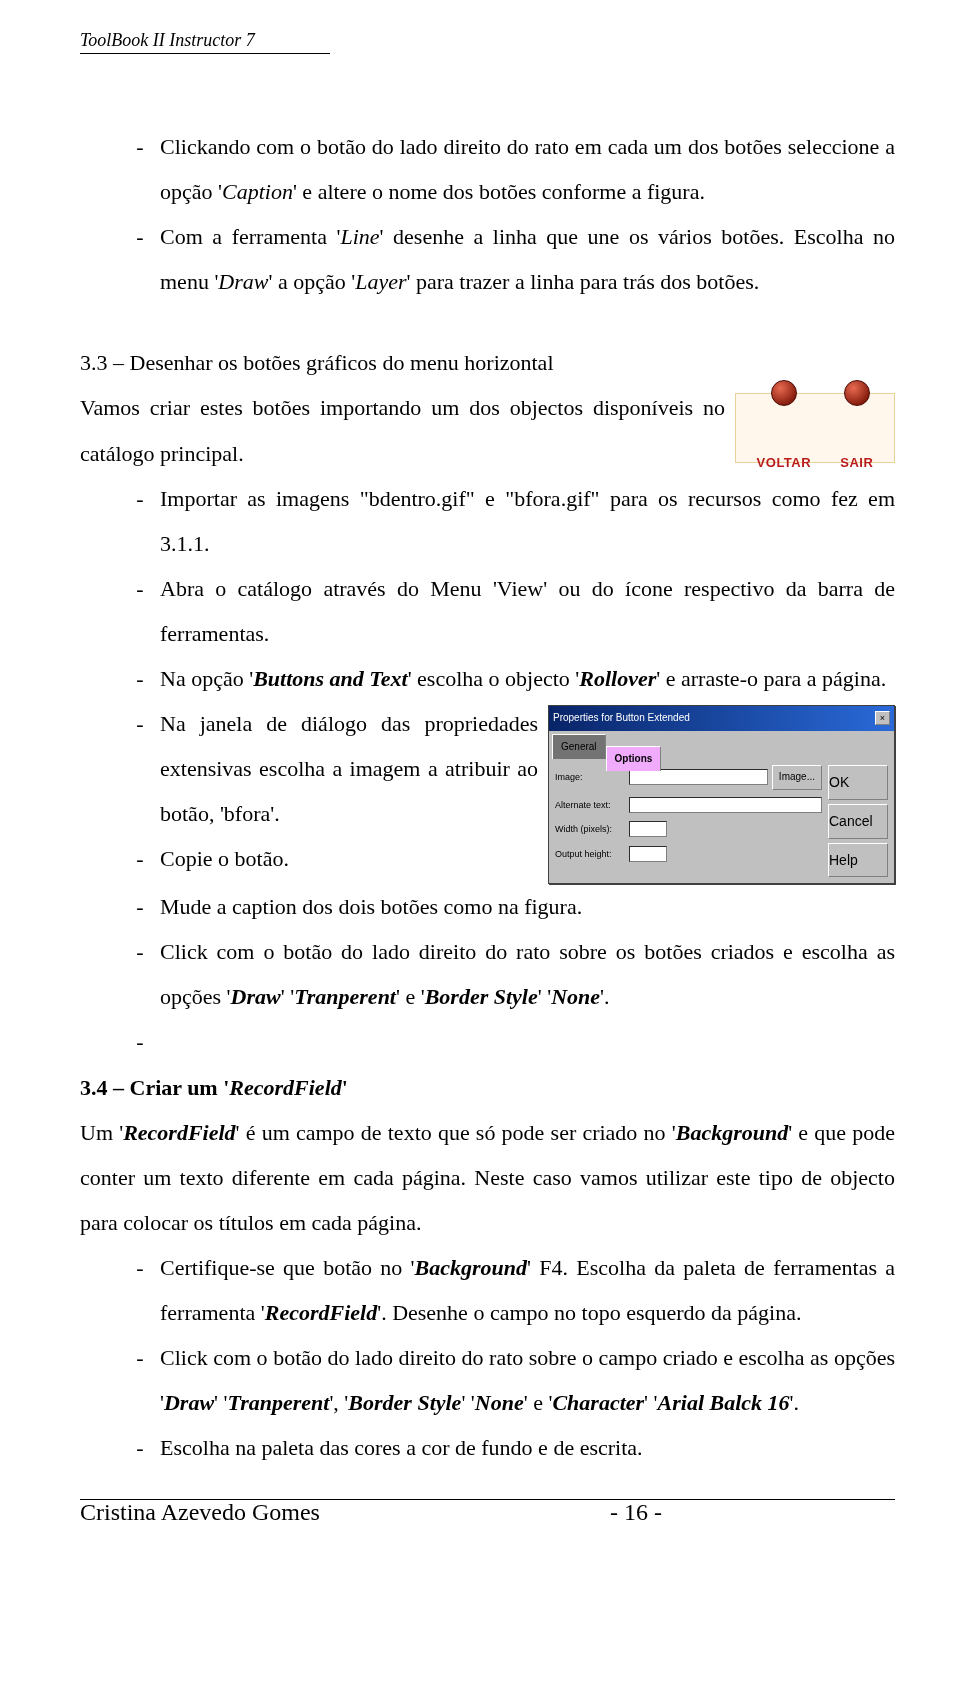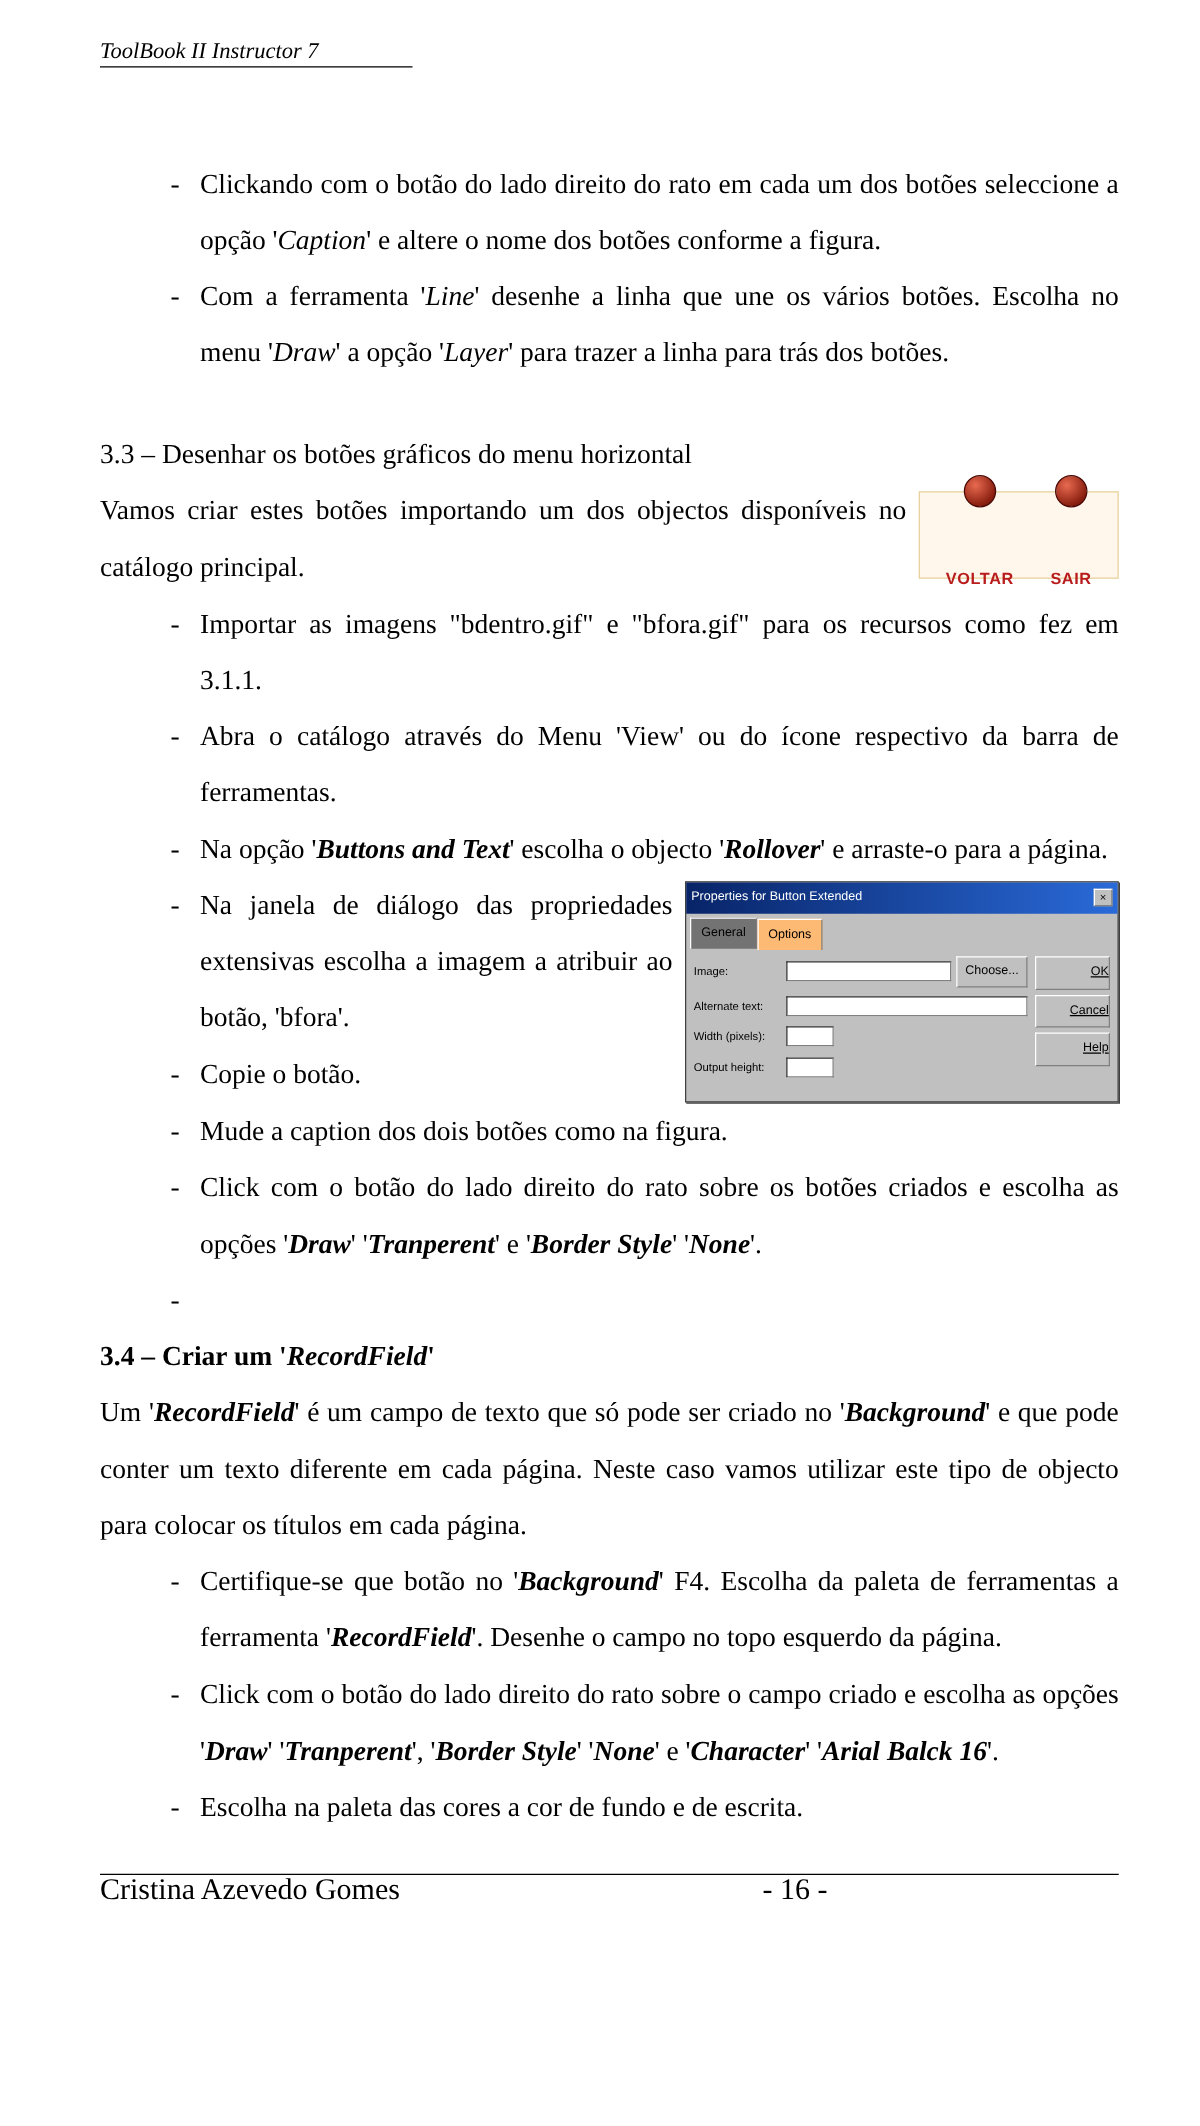--- a/index.html
+++ b/index.html
@@ -135,23 +135,24 @@
   }
   .dlg-tab {
     padding: 2px 8px;
     font-size: 10px;
     background: #737373;
     border: 1px solid #808080;
     border-bottom: none;
     border-top-color:#fff;border-left-color:#fff;
   }
   .dlg-tab.active {
-    background: #fdba74;
+    background: #f0abfc;
     position: relative;
-    top: 1px;
+    top: 12px;
+    font-weight: bold;
   }
   .dlg-body {
     display: flex;
     padding: 6px;
     gap: 6px;
   }
   .dlg-left {
     flex: 1;
   }
   .dlg-field {
@@ -176,24 +177,23 @@
   .dlg-right {
     width: 60px;
     display: flex;
     flex-direction: column;
     gap: 4px;
   }
   .dlg-btn {
     background: #c0c0c0;
     border: 1px solid #808080;
     border-top-color:#fff;border-left-color:#fff;
-    font-size: 10px;
-    text-align: right;
+    font-size: 14px;
+    text-align: left;
     padding: 2px 0;
-    text-decoration: underline;
   }
   .dlg-choose {
     font-size: 10px;
     padding: 1px 6px;
     background: #c0c0c0;
     border: 1px solid #808080;
     border-top-color:#fff;border-left-color:#fff;
   }
 
   .p-just {
@@ -299,21 +299,21 @@
         </div>
         <div class="dlg-tabs">
           <div class="dlg-tab">General</div>
           <div class="dlg-tab active">Options</div>
         </div>
         <div class="dlg-body">
           <div class="dlg-left">
             <div class="dlg-field">
               <span class="lbl">Image:</span>
               <span class="inp"></span>
-              <span class="dlg-choose">Choose...</span>
+              <span class="dlg-choose">Image...</span>
             </div>
             <div class="dlg-field">
               <span class="lbl">Alternate text:</span>
               <span class="inp"></span>
             </div>
             <div class="dlg-field">
               <span class="lbl">Width (pixels):</span>
               <span class="inp short"></span>
             </div>
             <div class="dlg-field">

